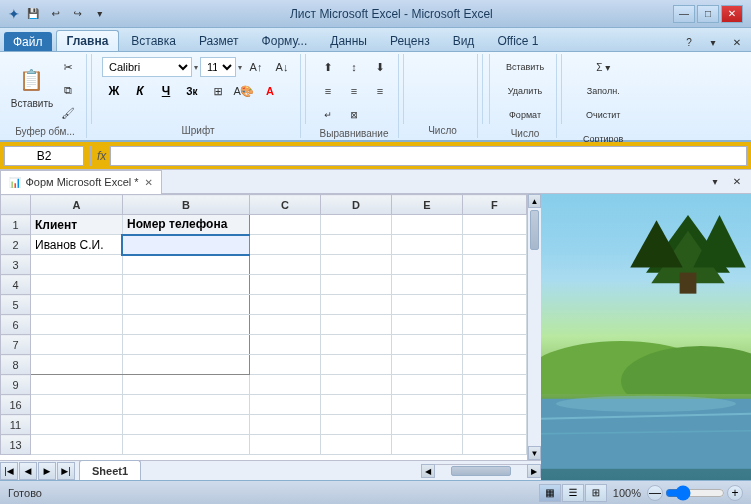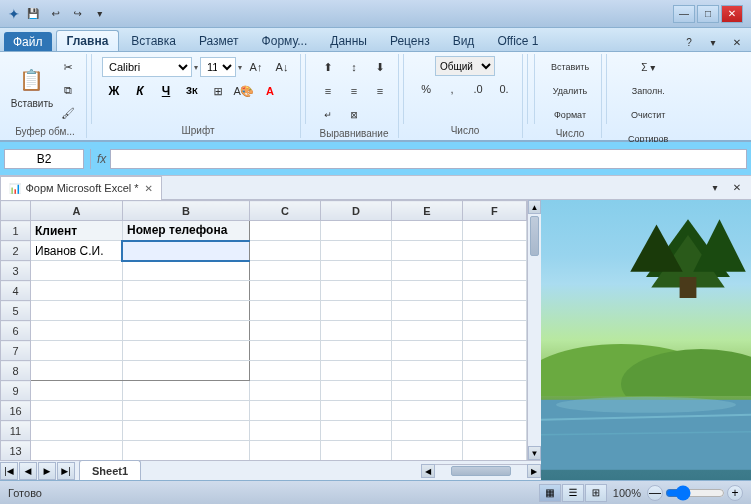--- a/index.html
+++ b/index.html
@@ -74,21 +74,21 @@
     }
     .format-btn {
       width: 24px; height: 22px; border: 1px solid transparent; background: transparent;
       cursor: pointer; font-size: 12px; font-weight: bold; display: flex; align-items: center; justify-content: center;
       border-radius: 2px;
     }
     .separator-line { width: 1px; height: 70px; background: #c0d8ee; margin: 0 2px; }
 
     
     .formula-bar {
-      background: #7dd3fc; height: 34px; display: flex; align-items: center;
+      background: #eab308; height: 28px; display: flex; align-items: center;
       border-bottom: 1px solid #bbbfd0; padding: 0 4px; gap: 4px;
     }
     .name-box {
       width: 80px; height: 20px; border: 1px solid #aab0c8; background: white;
       font-size: 12px; padding: 0 4px; text-align: center;
     }
     .formula-separator { width: 1px; height: 20px; background: #aab0c8; margin: 0 2px; }
     .fx-label { font-size: 12px; color: #555; font-style: italic; }
     .formula-input { flex: 1; height: 20px; border: none; background: white; font-size: 12px; padding: 0 4px; border: 1px solid #aab0c8; }
     .sheet-tab {
@@ -182,20 +182,21 @@
 <div class="title-bar">
   <div class="title-bar-left">
     <span style="font-size:14px; color:#1e5c9a;">✦</span>
     <div class="quick-access">
       <button class="qa-btn">💾</button>
       <button class="qa-btn">↩</button>
       <button class="qa-btn">↪</button>
       <button class="qa-btn">▾</button>
     </div>
   </div>
+  <span class="title-text">Лист Microsoft Excel  -  Microsoft Excel</span>
   <div class="title-controls">
     <button class="title-btn">—</button>
     <button class="title-btn">□</button>
     <button class="title-btn" style="background: linear-gradient(to bottom, #e04040, #c02020); color: white;">✕</button>
   </div>
 </div>
 
 <div class="ribbon-tabs">
   <div class="ribbon-tab ribbon-tab-office">Файл</div>
   <div class="ribbon-tab active">Главна</div>
@@ -246,21 +247,21 @@
             <option>11</option>
           </select>
           <span class="dropdown-arrow">▾</span>
           <button class="ribbon-btn-small">A↑</button>
           <button class="ribbon-btn-small">A↓</button>
         </div>
         <div class="font-row">
           <button class="format-btn" style="font-weight:bold;">Ж</button>
           <button class="format-btn" style="font-style:italic;">К</button>
           <button class="format-btn" style="text-decoration:underline;">Ч</button>
-          <button class="format-btn" style="font-size:10px;font-family:Liberation Mono, monospace;">Зк</button>
+          <button class="format-btn" style="font-size:10px;">Зк</button>
           <button class="ribbon-btn-small">⊞</button>
           <button class="ribbon-btn-small">A🎨</button>
           <button class="ribbon-btn-small" style="color:red; font-weight:bold;">A</button>
         </div>
       </div>
     </div>
     <div class="ribbon-group-label">Шрифт</div>
   </div>
 
   <div class="separator-line"></div>
@@ -283,35 +284,20 @@
           <button class="ribbon-btn-small" style="font-size:9px;">⊠</button>
         </div>
       </div>
     </div>
     <div class="ribbon-group-label">Выравнивание</div>
   </div>
 
   <div class="separator-line"></div>
 
   <div class="ribbon-group" style="min-width:70px;">
-    <div class="ribbon-group-content">
-      <div style="display:flex; flex-direction:column; gap:2px; align-items:center;">
-        <div style="display:flex; gap:2px; align-items:center;">
-          <select style="width:60px; height:20px; font-size:10px; border:1px solid #aac8e0;">
-            <option>Общий</option>
-          </select>
-        </div>
-        <div style="display:flex; gap:2px;">
-          <button class="ribbon-btn-small">%</button>
-          <button class="ribbon-btn-small">,</button>
-          <button class="ribbon-btn-small">.0</button>
-          <button class="ribbon-btn-small">0.</button>
-        </div>
-      </div>
-    </div>
     <div class="ribbon-group-label">Число</div>
   </div>
 
   <div class="separator-line"></div>
 
 
   <div class="separator-line"></div>
 
   <div class="ribbon-group" style="min-width:60px;">
     <div class="ribbon-group-content">

